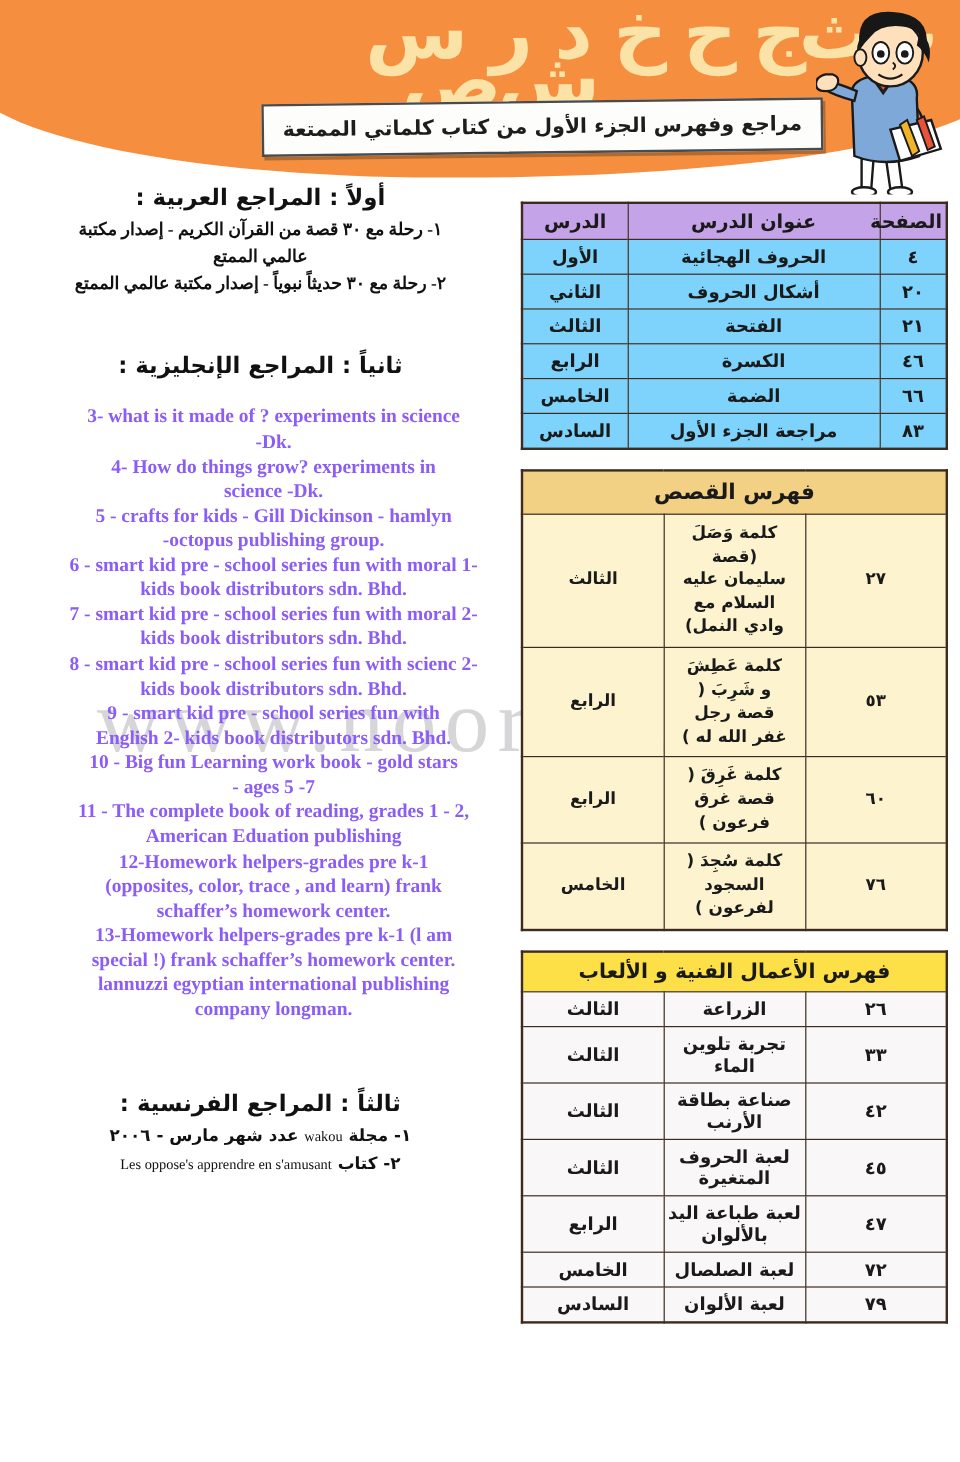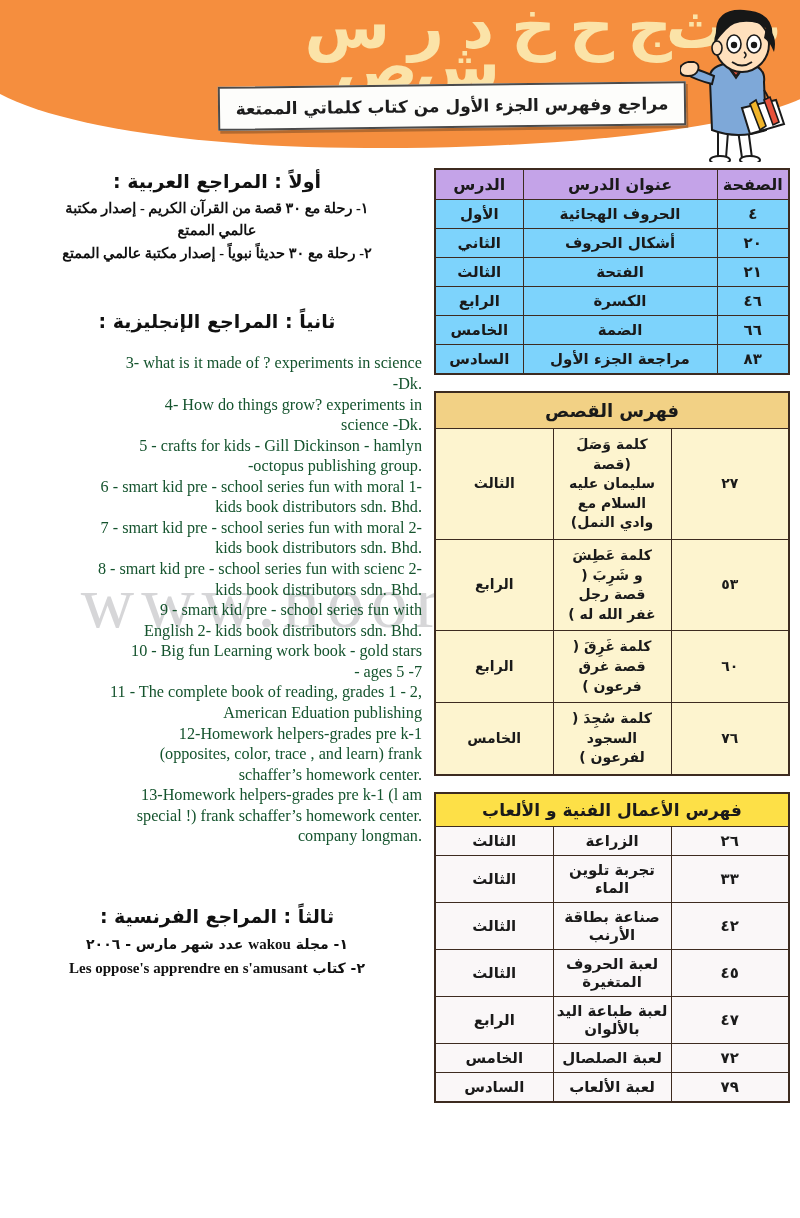--- a/index.html
+++ b/index.html
@@ -62,56 +62,56 @@
   }
   #title-plaque .plaque-text {
     font-family: "DejaVu Sans", "Liberation Sans", sans-serif;
     font-size: 17px; font-weight: bold; color: #1d1d1d;
     direction: rtl; white-space: nowrap;
   }
 
   
   #left-col {
     position: absolute;
-    left: 8px; top: 170px;
+    left: 8px; top: 154px;
     width: 418px; height: 1040px;
     direction: rtl;
   }
   .sec-heading {
     font-family: "DejaVu Sans", "Liberation Sans", sans-serif;
     font-size: 19px; font-weight: bold; color: #111;
     text-align: center; direction: rtl;
     margin: 0 0 5px 0;
     letter-spacing: 0.5px;
   }
   .ar-ref {
     font-family: Liberation Serif, serif;
     font-size: 14.5px; font-weight: bold; color: #111;
     direction: rtl; text-align: center;
     line-height: 1.55; margin: 0;
   }
 
   #en-block {
-    direction: ltr; text-align: right;
+    direction: ltr; text-align: center;
     font-family: "Liberation Serif", "DejaVu Serif", serif;
-    font-size: 16.2px; font-weight: normal; color: #14532d;
+    font-size: 16.2px; font-weight: bold; color: #8b5cf6;
     line-height: 1.27;
     padding-left: 26px; padding-right: 4px;
   }
   #en-block p { margin: 0; }
 
   .fr-ref {
     font-family: "DejaVu Sans", "Liberation Sans", sans-serif;
     font-size: 14px; font-weight: bold; color: #111;
     direction: rtl; text-align: center; line-height: 1.6; margin: 0;
   }
   .fr-ref .latin {
     font-family: "Liberation Serif", "DejaVu Serif", serif;
-    direction: ltr; unicode-bidi: embed; font-weight: bold;
-    font-size: 15px;
+    direction: ltr; unicode-bidi: embed; font-weight: normal;
+    font-size: 12px;
   }
 
   .gap-a { height: 46px; }
   .gap-b { height: 16px; }
   .gap-c { height: 58px; }
 
   
   #right-col {
     position: absolute;
     right: 10px; top: 168px;
@@ -131,21 +131,21 @@
     font-weight: bold;
     color: #1a1a1a;
     text-align: center;
     vertical-align: middle;
     padding: 5px 3px;
   }
   table.idx th { font-size: 16px; }
   table.idx td { font-size: 15px; }
 
   .col-lesson { width: 88px; }
-  .col-page   { width: 72px; }
+  .col-page   { width: 56px; }
 
   
   #tbl-lessons th { background: #c4a3e8; }
   #tbl-lessons td { background: #7dd3fc; }
 
   
   #tbl-stories .band-head {
     background: #f2d185; font-size: 18px; padding: 7px 3px;
   }
   #tbl-stories td { background: #fdf4cf; font-size: 14px; line-height: 1.4; }
@@ -268,20 +268,21 @@
       <p>English 2- kids book distributors   sdn. Bhd.</p>
       <p>10 - Big fun Learning work  book - gold stars</p>
       <p>- ages 5 -7</p>
       <p>11 - The complete book of reading,  grades 1 - 2,</p>
       <p>American  Eduation publishing</p>
       <p>12-Homework helpers-grades pre k-1</p>
       <p>(opposites, color, trace , and learn) frank</p>
       <p>schaffer’s homework center.</p>
       <p>13-Homework helpers-grades pre k-1 (l am</p>
       <p>special !) frank schaffer’s homework center.</p>
+      <p>lannuzzi egyptian international publishing</p>
       <p>company longman.</p>
     </div>
 
     <div class="gap-c"></div>
 
     <h2 class="sec-heading">ثالثاً : المراجع الفرنسية :</h2>
     <p class="fr-ref"><span>١- مجلة </span><span class="latin">wakou</span><span> عدد شهر مارس - ٢٠٠٦</span></p>
     <p class="fr-ref"><span>٢- كتاب </span><span class="latin">Les oppose's apprendre en s'amusant</span></p>
   </div>
 
@@ -395,20 +396,20 @@
           <td>لعبة طباعة اليد بالألوان</td>
           <td class="col-lesson">الرابع</td>
         </tr>
         <tr>
           <td class="col-page">٧٢</td>
           <td>لعبة الصلصال</td>
           <td class="col-lesson">الخامس</td>
         </tr>
         <tr>
           <td class="col-page">٧٩</td>
-          <td>لعبة الألعاب</td>
+          <td>لعبة الألوان</td>
           <td class="col-lesson">السادس</td>
         </tr>
       </tbody>
     </table>
 
   </div>
 </div>
 
 </body></html>

